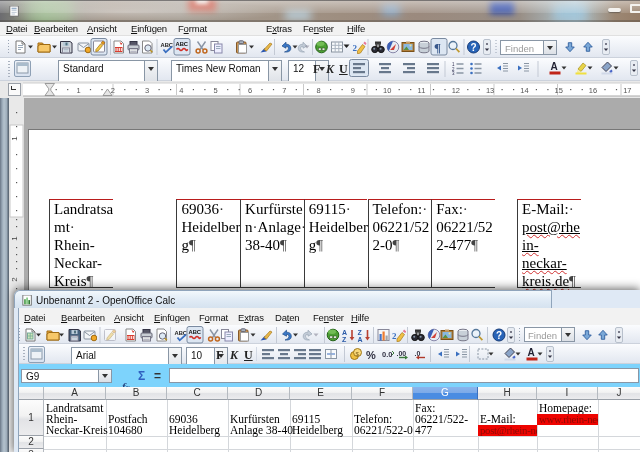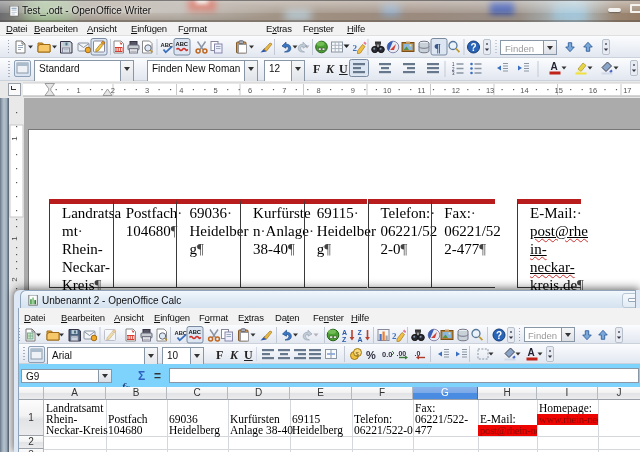--- a/index.html
+++ b/index.html
@@ -1,24 +1,24 @@
 <!DOCTYPE html>
 <html><head><meta charset="utf-8"><style>
 html,body{margin:0;padding:0;width:640px;height:452px;overflow:hidden;background:#8b7d70;font-family:"Liberation Sans",sans-serif;}
 *{box-sizing:border-box;}
 .abs{position:absolute;}
 .darr{position:absolute;width:0;height:0;border-left:3px solid transparent;border-right:3px solid transparent;border-top:4px solid #333;}
-.combo{position:absolute;background:#fff;border:1px solid #8996a5;height:25px;font-size:10px;color:#111;}
+.combo{position:absolute;background:#fff;border:1px solid #8996a5;height:25px;font-size:10px;color:#111;margin-left:24px;}
 .combo .t{position:absolute;left:4px;top:2px;white-space:nowrap;}
 .combo .btn{position:absolute;right:0;top:0;bottom:0;width:13px;background:linear-gradient(#f6f7f8,#dce0e6);border-left:1px solid #8996a5;}
 .combo .btn:after{content:"";position:absolute;left:3px;top:6px;border-left:3px solid transparent;border-right:3px solid transparent;border-top:4px solid #333;}
 .tbtn{position:absolute;border:1px solid #8ea0b5;background:linear-gradient(#eef3fa,#d8e2f0);border-radius:2px;}
 .fku{position:absolute;font-size:12px;font-weight:bold;color:#222;font-family:"Liberation Serif",serif;}
 #wtable{font-family:"Liberation Serif",serif;font-size:15px;line-height:17.9px;color:#000;}
-.tc{position:absolute;top:0;height:89px;border-left:1px solid #3a3a3a;border-top:5px solid #b91c1c;border-bottom:1px solid #3a3a3a;padding:1px 0 0 12px;overflow:visible;white-space:nowrap;}
+.tc{position:absolute;top:0;height:89px;border-left:1px solid #3a3a3a;border-top:1px solid #b91c1c;border-bottom:1px solid #3a3a3a;padding:1px 0 0 4px;overflow:visible;white-space:nowrap;}
 .tc.last{border-right:1px solid #3a3a3a;}
 .sdot{color:#333;}
 .pil{color:#444;}
 .lnk{text-decoration:underline;}
 .lnk .wv{text-decoration:underline wavy #d03030 1px;text-underline-offset:2px;}
 #cgrid{font-family:"Liberation Serif",serif;font-size:11.5px;line-height:11.2px;color:#000;}
 .chead{position:absolute;background:linear-gradient(#fcfcfc 0%,#f2f2f2 45%,#e2e3e6 55%,#ececee 100%);border-right:1px solid #b5bac0;border-bottom:1px solid #9aa0a8;font-size:10px;color:#333;text-align:center;font-family:"Liberation Sans",sans-serif;}
 .gline-v{position:absolute;width:1px;background:#d4d7db;}
 .gline-h{position:absolute;height:1px;background:#d4d7db;}
 .ccell{position:absolute;overflow:visible;white-space:nowrap;}
@@ -40,21 +40,20 @@
     <div class="abs" style="left:0;top:20px;width:640px;height:2px;background:rgba(70,64,58,0.35);"></div>
     <div class="abs" style="left:14px;top:2px;width:280px;height:18px;background:radial-gradient(ellipse at 40% 55%,rgba(255,255,255,0.35),rgba(255,255,255,0) 70%);"></div>
 
     <svg class="abs" style="left:9px;top:6px" width="11" height="11" viewBox="0 0 13 13">
       <rect x="1" y="0" width="10" height="12" fill="#fdfdfd" stroke="#666" stroke-width="1"></rect>
       <rect x="3" y="2" width="6" height="2" fill="#9ab0c8"></rect>
       <rect x="3" y="5" width="6" height="1" fill="#b8c4d2"></rect>
       <rect x="3" y="7" width="6" height="1" fill="#b8c4d2"></rect>
       <rect x="3" y="9" width="4" height="1" fill="#b8c4d2"></rect>
     </svg>
-    <div class="abs" style="left:22px;top:5px;font-size:10px;color:#101010;text-shadow:0 0 3px rgba(255,255,255,0.75);">Test_.odt - OpenOffice Writer</div>
 
     <div class="abs" style="left:608px;top:8px;width:13px;height:4px;background:#f4f2ef;border-radius:2px;box-shadow:0 1px 1px rgba(0,0,0,0.35);"></div>
     <div class="abs" style="left:630px;top:4px;width:12px;height:9px;border:2px solid #f4f2ef;border-radius:1px;"></div>
   </div>
 
   <div class="abs" style="left:0;top:22px;width:640px;height:14px;background:#f2f2f2;border-bottom:1px solid #e0e0e0;font-size:9.5px;letter-spacing:-0.2px;color:#111;">
     <div class="abs" style="left:6px;top:1px;"><u>D</u>atei</div>
     <div class="abs" style="left:34px;top:1px;"><u>B</u>earbeiten</div>
     <div class="abs" style="left:87px;top:1px;"><u>A</u>nsicht</div>
     <div class="abs" style="left:131px;top:1px;"><u>E</u>infügen</div>
@@ -79,21 +78,21 @@
       <svg width="15" height="15" viewBox="0 0 15 15">
           <rect x="2" y="2" width="11" height="10" fill="#eef2f6" stroke="#8a98a8"></rect>
           <rect x="2" y="2" width="11" height="3" fill="#aabccc"></rect>
         </svg>
     </div>
     <div class="combo" style="left:34px;top:2px;width:100px;">
         <span class="t">Standard</span>
         <span class="btn"></span>
       </div>
     <div class="combo" style="left:147px;top:2px;width:111px;">
-        <span class="t">Finden New Roman</span>
+        <span class="t">Times New Roman</span>
         <span class="btn"></span>
       </div>
     <div class="combo" style="left:264px;top:2px;width:41px;">
         <span class="t">12</span>
         <span class="btn"></span>
       </div>
     <div class="fku" style="left:313px;top:4px;">F</div>
     <div class="fku" style="left:326px;top:4px;font-style:italic;">K</div>
     <div class="fku" style="left:339px;top:4px;text-decoration:underline;">U</div>
   </div>
@@ -198,34 +197,33 @@
         <rect x="7" y="170" width="1.2" height="1.2"></rect>
           <rect x="7" y="190" width="1.2" height="1.2"></rect>
         <rect x="7" y="197" width="1.2" height="1.2"></rect>
       </g>
     </svg>
 
     <div class="abs" style="left:19px;top:31px;width:612px;height:323px;background:#fff;border-left:1px solid #777;border-top:1px solid #777;"></div>
 
     <div class="abs" id="wtable" style="left:40px;top:101px;width:574px;height:90px;">
       <div class="tc" style="left:0px;width:63.7px;">Landratsa<br>mt<span class="sdot">·</span><br>Rhein-<br>Neckar-<br>Kreis<span class="pil">¶</span></div>
-      <div class="tc" style="left:63.7px;width:63.7px;">Postfach<span class="sdot">·</span><br>104680<span class="pil">¶</span></div>
       <div class="tc" style="left:127.4px;width:63.7px;">69036<span class="sdot">·</span><br>Heidelber<br>g<span class="pil">¶</span></div>
       <div class="tc" style="left:191.1px;width:63.7px;">Kurfürste<br>n<span class="sdot">·</span>Anlage<span class="sdot">·</span><br>38-40<span class="pil">¶</span></div>
       <div class="tc" style="left:254.8px;width:63.7px;">69115<span class="sdot">·</span><br>Heidelber<br>g<span class="pil">¶</span></div>
       <div class="tc" style="left:318.5px;width:63.7px;">Telefon:<span class="sdot">·</span><br>06221/52<br>2-0<span class="pil">¶</span></div>
       <div class="tc" style="left:382.2px;width:63.7px;">Fax:<span class="sdot">·</span><br>06221/52<br>2-477<span class="pil">¶</span></div>
       <div class="tc" style="left:468px;width:63.7px;">E-Mail:<span class="sdot">·</span><br><span class="lnk"><span class="wv">post@rhe<br>in-<br>neckar-<br>kreis.de</span></span><span class="pil">¶</span></div>
     </div>
   </div>
 </div>
 
 <div class="abs" id="calc" style="left:14px;top:290px;width:626px;height:162px;background:#dfe9f5;border-radius:6px 0 0 0;box-shadow:0 -3px 9px rgba(0,0,0,0.40), -2px 0 5px rgba(0,0,0,0.20);">
 
-  <div class="abs" style="left:6px;top:0;width:616px;height:18px;border-radius:6px 0 0 0;background:linear-gradient(#f2f8fc 0%,#e2ecf6 45%,#d5e2ef 100%);border:1px solid #8fa4bb;border-bottom:none;overflow:hidden;padding-left:16px;">
+  <div class="abs" style="left:0;top:0;width:538px;height:18px;border-radius:6px 0 0 0;background:linear-gradient(#f2f8fc 0%,#e2ecf6 45%,#d5e2ef 100%);border:1px solid #8fa4bb;border-bottom:none;overflow:hidden;padding-left:16px;">
     <svg class="abs" style="left:7px;top:4px" width="11" height="11" viewBox="0 0 13 13">
       <rect x="1" y="0" width="10" height="12" fill="#fdfdfd" stroke="#666" stroke-width="1"></rect>
       <rect x="2.5" y="5" width="2" height="6" fill="#4d9e4d"></rect>
       <rect x="5" y="3" width="2" height="8" fill="#7ec77e"></rect>
       <rect x="7.5" y="6" width="2" height="5" fill="#2e7d32"></rect>
     </svg>
     <div class="abs" style="left:21px;top:4px;font-size:10px;color:#101010;">Unbenannt 2 - OpenOffice Calc</div>
     <div class="abs" style="left:601px;top:2px;width:30px;height:15px;background:linear-gradient(#f4f9fd,#e2ebf4);border:1px solid #b8c6d4;border-radius:3px;"></div>
     <div class="abs" style="left:607px;top:7px;width:13px;height:4px;background:#fdfdfd;border:1px solid #98a6b6;border-radius:1px;"></div>
   </div>

